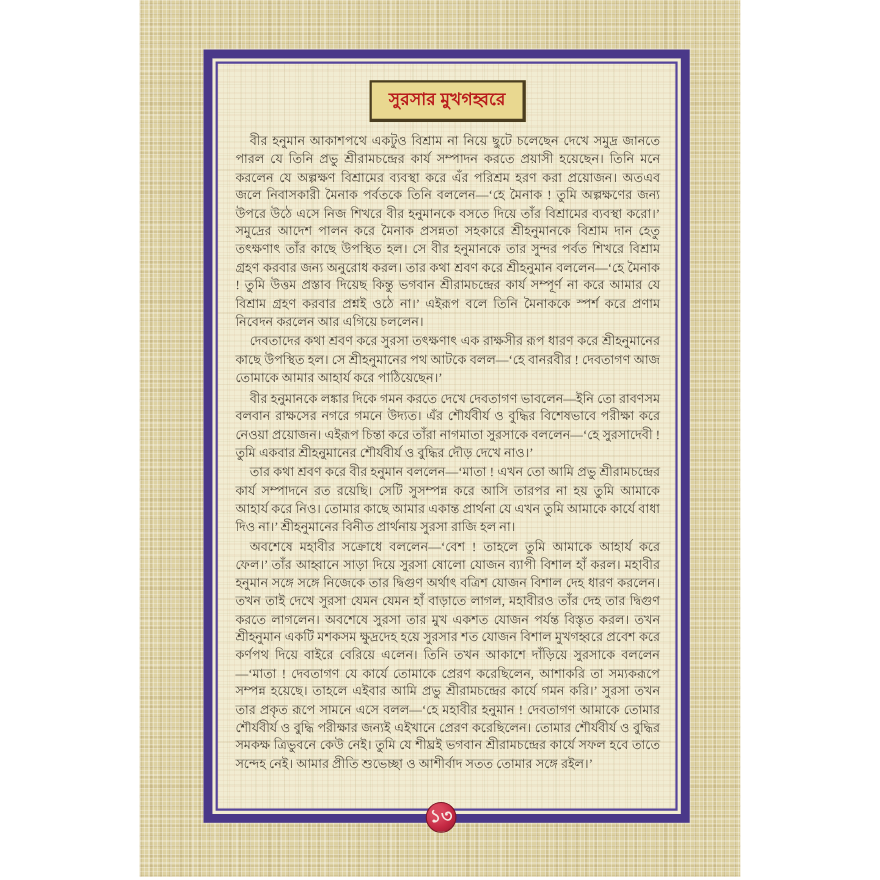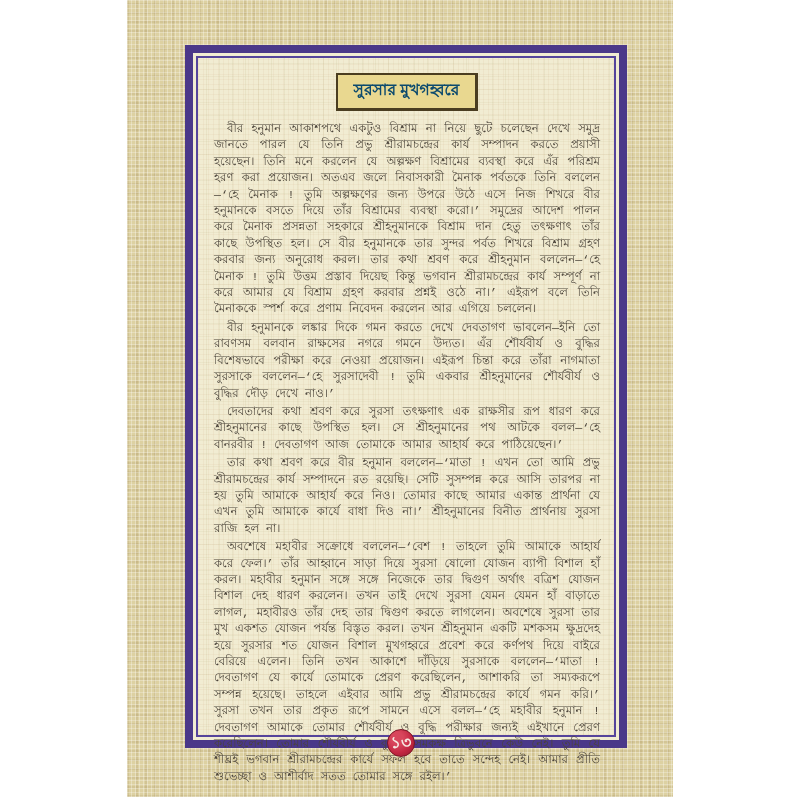--- a/index.html
+++ b/index.html
@@ -34,29 +34,29 @@
 
   .title-box {
     margin:5px auto 10px auto; width:max-content; max-width:90%;
     padding:3px 15px 4px 15px;
     background:#e9d890;
     border:2px solid #4a3d20;
     border-right-width:3px; border-bottom-width:3px;
     text-align:center;
   }
   .title-box .title-text {
-    color:#0c4a6e; font-weight:bold; font-size:15.5px; letter-spacing:.2px;
+    color:#b91c1c; font-weight:bold; font-size:15.5px; letter-spacing:.2px;
     white-space:nowrap;
   }
 
   .body-text {
     color:#4b443a; font-size:11.6px; line-height:16.4px;
     text-align:justify;
   }
-  .body-text p { text-indent:13px; margin:0 0 2px 0;font-family:Liberation Mono, monospace; }
+  .body-text p { text-indent:13px; margin:0 0 2px 0; }
 
   .page-number-badge {
     position:absolute; left:260px; top:729px; width:28px; height:28px;
     border-radius:50%;
     background:radial-gradient(circle at 35% 32%, #d8465c 0 25%, #c32742 60%, #8e1b2d 100%);
     border:1px solid #7c1626;
     display:flex; align-items:center; justify-content:center;
     z-index:3;
   }
   .page-number-badge .num {
@@ -69,22 +69,22 @@
 <div class="page">
   <div class="frame">
     <div class="frame-content">
 
       <div class="title-box">
         <span class="title-text">সুরসার মুখগহ্বরে</span>
       </div>
 
       <div class="body-text">
         <p>বীর হনুমান আকাশপথে একটুও বিশ্রাম না নিয়ে ছুটে চলেছেন দেখে সমুদ্র জানতে পারল যে তিনি প্রভু শ্রীরামচন্দ্রের কার্য সম্পাদন করতে প্রয়াসী হয়েছেন। তিনি মনে করলেন যে অল্পক্ষণ বিশ্রামের ব্যবস্থা করে এঁর পরিশ্রম হরণ করা প্রয়োজন। অতএব জলে নিবাসকারী মৈনাক পর্বতকে তিনি বললেন—‘হে মৈনাক ! তুমি অল্পক্ষণের জন্য উপরে উঠে এসে নিজ শিখরে বীর হনুমানকে বসতে দিয়ে তাঁর বিশ্রামের ব্যবস্থা করো।’ সমুদ্রের আদেশ পালন করে মৈনাক প্রসন্নতা সহকারে শ্রীহনুমানকে বিশ্রাম দান হেতু তৎক্ষণাৎ তাঁর কাছে উপস্থিত হল। সে বীর হনুমানকে তার সুন্দর পর্বত শিখরে বিশ্রাম গ্রহণ করবার জন্য অনুরোধ করল। তার কথা শ্রবণ করে শ্রীহনুমান বললেন—‘হে মৈনাক ! তুমি উত্তম প্রস্তাব দিয়েছ কিন্তু ভগবান শ্রীরামচন্দ্রের কার্য সম্পূর্ণ না করে আমার যে বিশ্রাম গ্রহণ করবার প্রশ্নই ওঠে না।’ এইরূপ বলে তিনি মৈনাককে স্পর্শ করে প্রণাম নিবেদন করলেন আর এগিয়ে চললেন।</p>
+        <p>দেবতাদের কথা শ্রবণ করে সুরসা তৎক্ষণাৎ এক রাক্ষসীর রূপ ধারণ করে শ্রীহনুমানের কাছে উপস্থিত হল। সে শ্রীহনুমানের পথ আটকে বলল—‘হে বানরবীর ! দেবতাগণ আজ তোমাকে আমার আহার্য করে পাঠিয়েছেন।’</p>
         <p>বীর হনুমানকে লঙ্কার দিকে গমন করতে দেখে দেবতাগণ ভাবলেন—ইনি তো রাবণসম বলবান রাক্ষসের নগরে গমনে উদ্যত। এঁর শৌর্যবীর্য ও বুদ্ধির বিশেষভাবে পরীক্ষা করে নেওয়া প্রয়োজন। এইরূপ চিন্তা করে তাঁরা নাগমাতা সুরসাকে বললেন—‘হে সুরসাদেবী !  তুমি একবার শ্রীহনুমানের শৌর্যবীর্য ও বুদ্ধির দৌড় দেখে নাও।’</p>
-        <p>দেবতাদের কথা শ্রবণ করে সুরসা তৎক্ষণাৎ এক রাক্ষসীর রূপ ধারণ করে শ্রীহনুমানের কাছে উপস্থিত হল। সে শ্রীহনুমানের পথ আটকে বলল—‘হে বানরবীর ! দেবতাগণ আজ তোমাকে আমার আহার্য করে পাঠিয়েছেন।’</p>
         <p>তার কথা শ্রবণ করে বীর হনুমান বললেন—‘মাতা ! এখন তো আমি প্রভু শ্রীরামচন্দ্রের কার্য সম্পাদনে রত রয়েছি। সেটি সুসম্পন্ন করে আসি তারপর না হয় তুমি আমাকে আহার্য করে নিও। তোমার কাছে আমার একান্ত প্রার্থনা যে এখন তুমি আমাকে কার্যে বাধা দিও না।’ শ্রীহনুমানের বিনীত প্রার্থনায় সুরসা রাজি হল না।</p>
         <p>অবশেষে মহাবীর সক্রোধে বললেন—‘বেশ ! তাহলে তুমি আমাকে আহার্য করে ফেল।’ তাঁর আহ্বানে সাড়া দিয়ে সুরসা ষোলো যোজন ব্যাপী বিশাল হাঁ করল। মহাবীর হনুমান সঙ্গে সঙ্গে নিজেকে তার দ্বিগুণ অর্থাৎ বত্রিশ যোজন বিশাল দেহ ধারণ করলেন। তখন তাই দেখে সুরসা যেমন যেমন হাঁ বাড়াতে লাগল, মহাবীরও তাঁর দেহ তার দ্বিগুণ করতে লাগলেন। অবশেষে সুরসা তার মুখ একশত যোজন পর্যন্ত বিস্তৃত করল। তখন শ্রীহনুমান একটি মশকসম ক্ষুদ্রদেহ হয়ে সুরসার শত যোজন বিশাল মুখগহ্বরে প্রবেশ করে কর্ণপথ দিয়ে বাইরে বেরিয়ে এলেন। তিনি তখন আকাশে দাঁড়িয়ে সুরসাকে বললেন—‘মাতা ! দেবতাগণ যে কার্যে তোমাকে প্রেরণ করেছিলেন, আশাকরি তা সম্যকরূপে সম্পন্ন হয়েছে।  তাহলে এইবার আমি প্রভু শ্রীরামচন্দ্রের কার্যে গমন করি।’ সুরসা তখন তার প্রকৃত রূপে সামনে এসে বলল—‘হে মহাবীর হনুমান ! দেবতাগণ আমাকে তোমার শৌর্যবীর্য ও বুদ্ধি পরীক্ষার জন্যই এইখানে প্রেরণ করেছিলেন। তোমার শৌর্যবীর্য ও বুদ্ধির সমকক্ষ ত্রিভুবনে কেউ নেই। তুমি যে শীঘ্রই ভগবান শ্রীরামচন্দ্রের কার্যে সফল হবে তাতে সন্দেহ নেই। আমার প্রীতি শুভেচ্ছা ও আশীর্বাদ সতত তোমার সঙ্গে রইল।’</p>
       </div>
 
     </div>
   </div>
 
   <div class="page-number-badge">
     <span class="num">১৩</span>
   </div>

